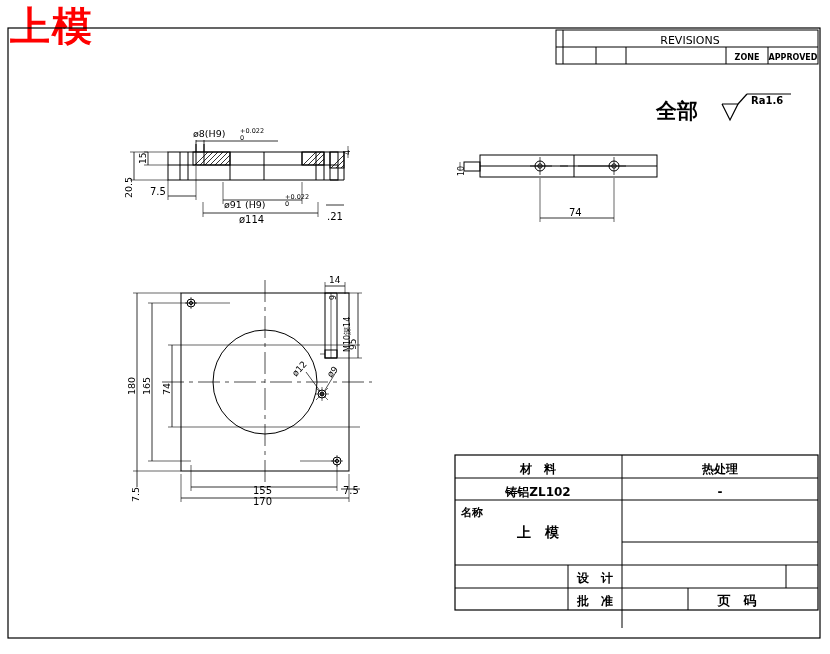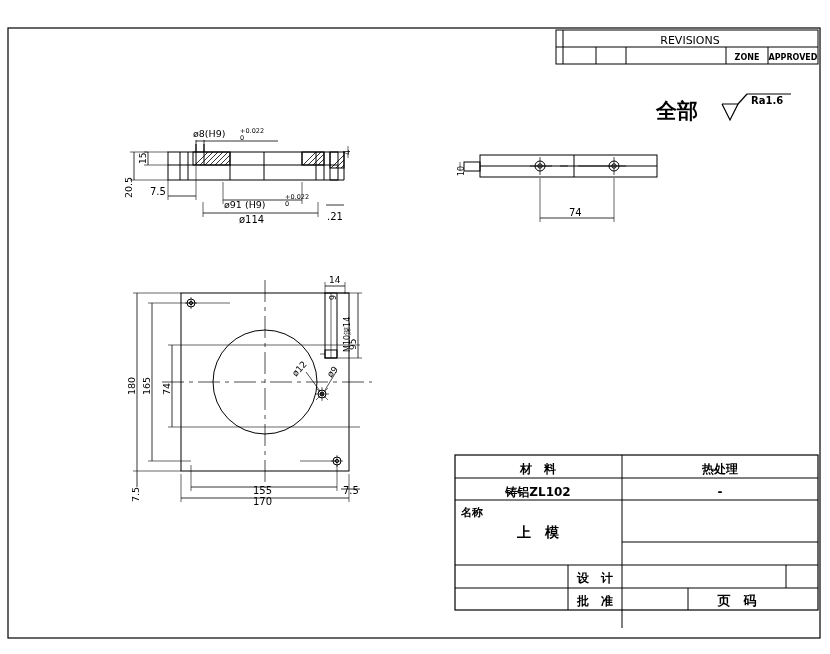--- a/index.html
+++ b/index.html
@@ -10,20 +10,21 @@
   .redtitle{position:absolute;left:10px;top:6px;color:#ff0000;
             font-family:"DejaVu Sans","Liberation Sans",sans-serif;
             font-size:40px;font-weight:bold;letter-spacing:2px;line-height:1;}
   text{font-family:"DejaVu Sans","Liberation Sans",sans-serif;fill:#000;}
 </style>
 </head>
 <body>
 
 <div id="root">
 
+  <div class="redtitle">上模</div>
 
   <svg width="830" height="654" viewBox="0 0 830 654">
 
     <rect x="8" y="28" width="812" height="610" fill="none" stroke="#000" stroke-width="1.2"></rect>
 
     <g>
       <rect x="556" y="30" width="262" height="34" fill="none" stroke="#000" stroke-width="1"></rect>
       <line x1="556" y1="47" x2="818" y2="47" stroke="#000" stroke-width="1"></line>
       <line x1="563" y1="30" x2="563" y2="64" stroke="#000" stroke-width="1"></line>
       <line x1="596" y1="47" x2="596" y2="64" stroke="#000" stroke-width="1"></line>

